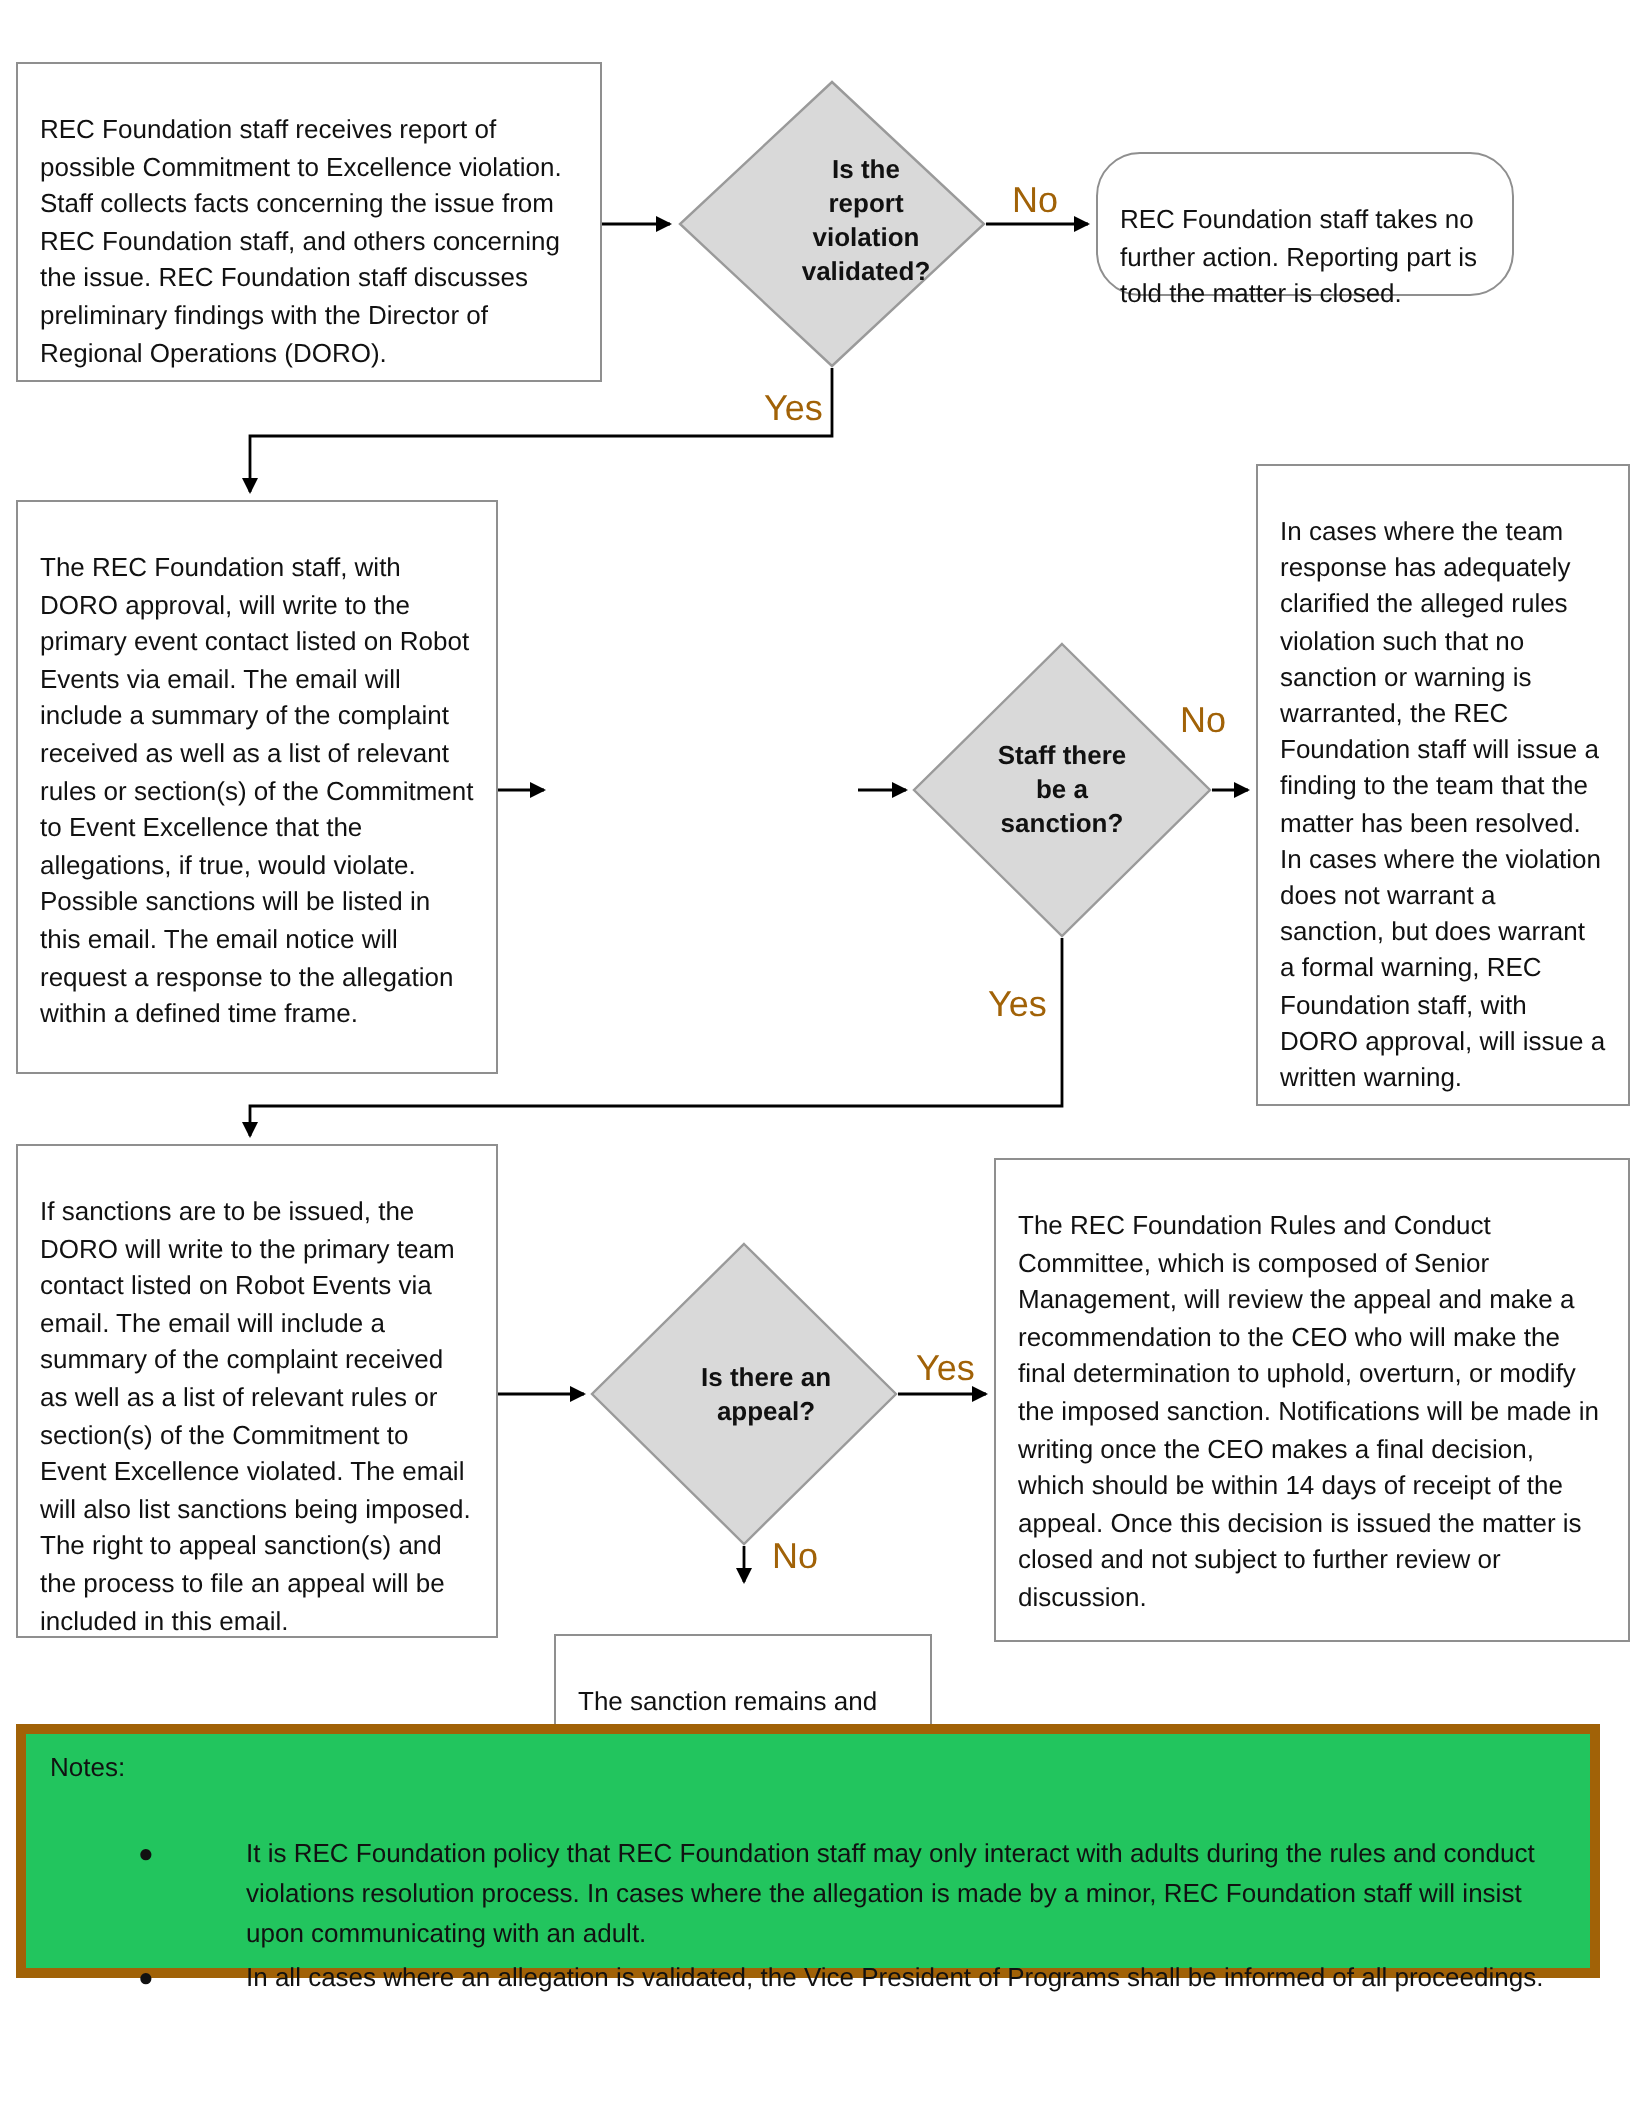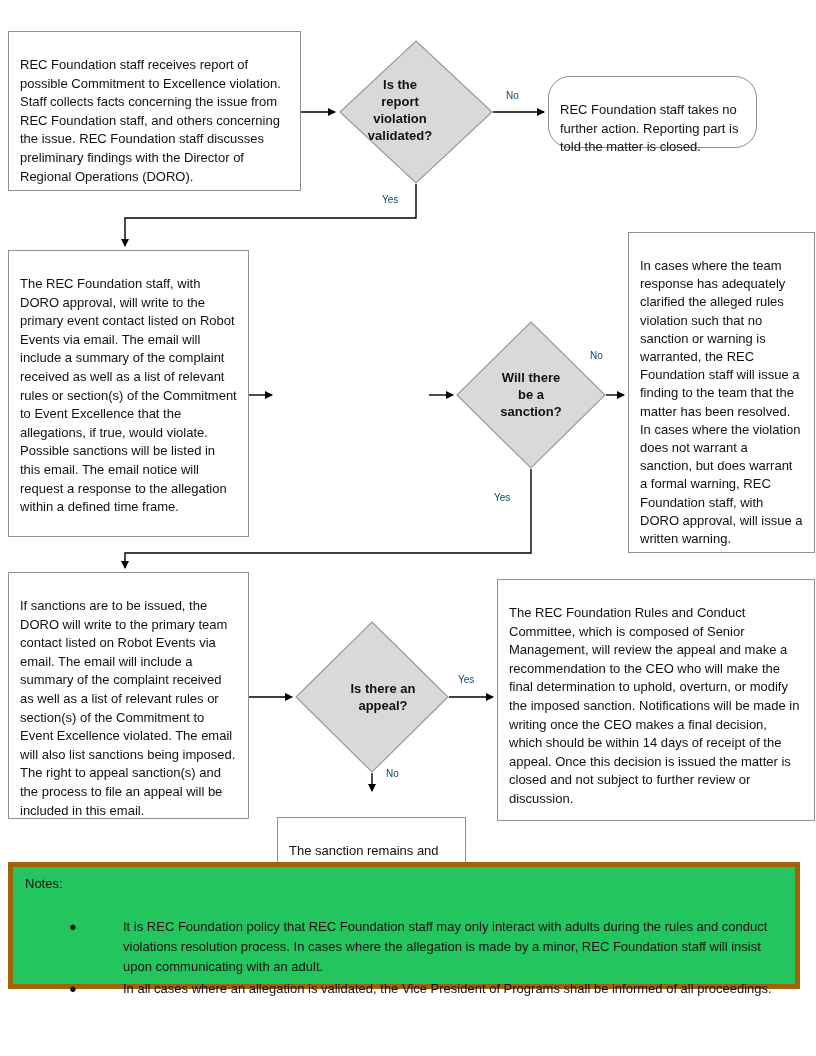--- a/index.html
+++ b/index.html
@@ -33,34 +33,34 @@
   .diamond-label {
     position: absolute;
     font-size: 13px;
     font-weight: bold;
     text-align: center;
     line-height: 17px;
     color: #111;
   }
   .edge-label {
     position: absolute;
-    font-size: 10px;
-    color: #0c4a6e;
+    font-size: 18px;
+    color: #a16207;
   }
   
   .b-report   { left: 8px;   top: 31px;  width: 293px; height: 160px; }
   .b-noaction { left: 548px; top: 76px;  width: 209px; height: 72px; border-radius: 22px;  }
   .b-notify   { left: 8px;   top: 250px; width: 241px; height: 287px; }
   .b-findings { left: 276px; top: 250px; width: 153px; height: 287px; }
   .b-warning  { left: 628px; top: 232px; width: 187px; height: 321px; line-height: 18.2px; }
   .b-sanction { left: 8px;   top: 572px; width: 241px; height: 247px; }
   .b-appeal   { left: 497px; top: 579px; width: 318px; height: 242px; }
   .b-remains  { left: 277px; top: 817px; width: 189px; height: 54px;  }
   
-  .t-validated { left: 364px; top: 76px;  width: 72px; }
+  .t-validated { left: 397px; top: 76px;  width: 72px; }
   .t-sanction  { left: 498px; top: 369px; width: 66px; }
   .t-appeal    { left: 347px; top: 680px; width: 72px; }
   
   .l-d1-no  { left: 506px; top: 90px;  }
   .l-d1-yes { left: 382px; top: 194px; }
   .l-d2-no  { left: 590px; top: 350px; }
   .l-d2-yes { left: 494px; top: 492px; }
   .l-d3-yes { left: 458px; top: 674px; }
   .l-d3-no  { left: 386px; top: 768px; }
   
@@ -135,21 +135,21 @@
 
   <div class="flow-box b-warning">In cases where the team response has adequately clarified the alleged rules violation such that no sanction or warning is warranted, the REC Foundation staff will issue a finding to the team that the matter has been resolved. In cases where the violation does not warrant a sanction, but does warrant a formal warning, REC Foundation staff, with DORO approval, will issue a written warning.</div>
 
   <div class="flow-box b-sanction">If sanctions are to be issued, the DORO will write to the primary team contact listed on Robot Events via email. The email will include a summary of the complaint received as well as a list of relevant rules or section(s) of the Commitment to Event Excellence violated. The email will also list sanctions being imposed. The right to appeal sanction(s) and the process to file an appeal will be included in this email.</div>
 
   <div class="flow-box b-appeal">The REC Foundation Rules and Conduct Committee, which is composed of Senior Management, will review the appeal and make a recommendation to the CEO who will make the final determination to uphold, overturn, or modify the imposed sanction. Notifications will be made in writing once the CEO makes a final decision, which should be within 14 days of receipt of the appeal. Once this decision is issued the matter is closed and not subject to further review or discussion.</div>
 
   <div class="flow-box b-remains">The sanction remains and the matter is closed.</div>
 
   <div class="diamond-label t-validated">Is the report violation validated?</div>
-  <div class="diamond-label t-sanction">Will there be a sanction?</div>
+  <div class="diamond-label t-sanction">Staff there be a sanction?</div>
   <div class="diamond-label t-appeal">Is there an appeal?</div>
 
   <div class="edge-label l-d1-no">No</div>
   <div class="edge-label l-d1-yes">Yes</div>
   <div class="edge-label l-d2-no">No</div>
   <div class="edge-label l-d2-yes">Yes</div>
   <div class="edge-label l-d3-yes">Yes</div>
   <div class="edge-label l-d3-no">No</div>
 
   <div class="notes-panel">

